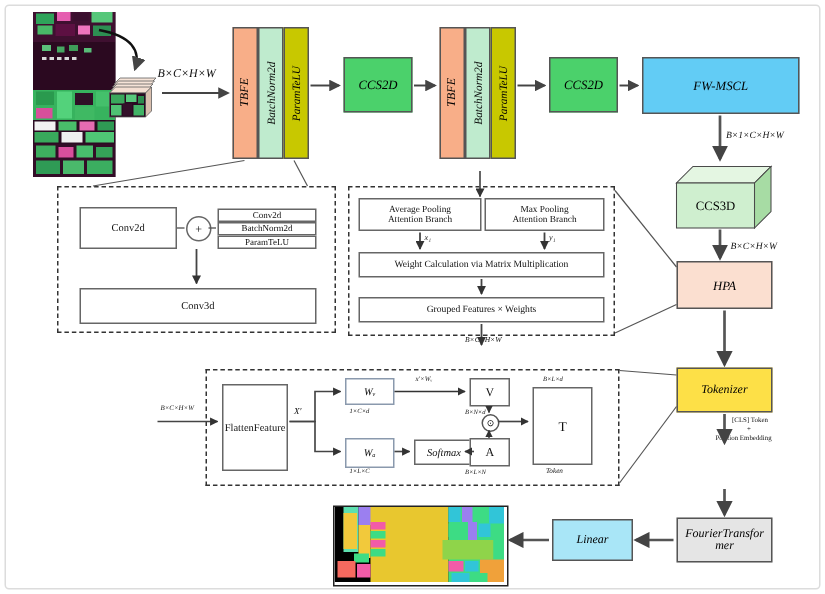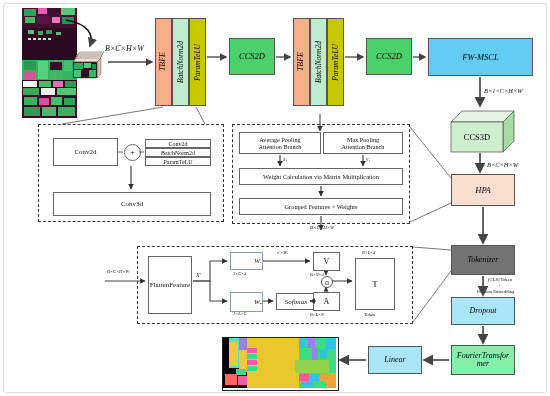--- a/index.html
+++ b/index.html
@@ -6,21 +6,21 @@
   body{font-family:"Liberation Serif", serif;}
   #page{position:relative;width:550px;height:396px;background:#ffffff;overflow:hidden;}
   #frame{position:absolute;left:3px;top:3px;width:544px;height:390px;border:1px solid #dcdcdc;border-radius:3px;box-sizing:border-box;}
 
   .blk{position:absolute;box-sizing:border-box;display:flex;align-items:center;justify-content:center;text-align:center;line-height:1.05;font-style:italic;}
   .bordered{border:1px solid #555;}
   .lbl{position:absolute;color:#111;font-style:italic;white-space:nowrap;}
   .vtext{writing-mode:vertical-rl;transform:rotate(180deg);}
   svg.ov{position:absolute;left:0;top:0;width:550px;height:396px;pointer-events:none;overflow:visible;}
   .dash{position:absolute;border:1.4px dashed #333;box-sizing:border-box;}
-  .wbox{position:absolute;box-sizing:border-box;border:1px solid #8a99ad;background:#fff;display:flex;align-items:center;justify-content:flex-end;text-align:center;color:#111;}
+  .wbox{position:absolute;box-sizing:border-box;border:1px solid #8a99ad;background:#fff;display:flex;align-items:center;justify-content:center;text-align:center;color:#111;}
   .wbox2{position:absolute;box-sizing:border-box;border:1px solid #666;background:#fff;display:flex;align-items:center;justify-content:center;text-align:center;color:#111;}
   .tiny{font-size:4.2px;font-style:italic;color:#222;white-space:nowrap;position:absolute;}
   .imgpane{position:absolute;overflow:hidden;}
 </style>
 </head>
 <body>
 
 <div id="page">
   <div id="frame"></div>
 
@@ -131,29 +131,26 @@
     </svg>
     <div style="position:absolute;left:3px;top:14px;width:52px;height:30px;display:flex;align-items:center;justify-content:center;font-size:8.5px;">
       <span>CCS3D</span>
     </div>
   </div>
 
   <div class="blk bordered" style="left:451px;top:174px;width:64px;height:32px;background:#FBDFD0;font-size:8.5px;">
     <span>HPA</span>
   </div>
 
-  <div class="blk bordered" style="left:451px;top:245px;width:64px;height:30px;background:#737373;font-size:8px;">
+  <div class="blk bordered" style="left:451px;top:245px;width:64px;height:30px;background:#fde047;font-size:8px;">
     <span>Tokenizer</span>
   </div>
 
-  <div class="blk bordered" style="left:451px;top:297px;width:64px;height:28px;background:#A9E6F7;font-size:8px;">
-    <span>Dropout</span>
-  </div>
-
-  <div class="blk bordered" style="left:451px;top:345px;width:64px;height:30px;background:#86efac;font-size:8px;padding:0 2px;">
+
+  <div class="blk bordered" style="left:451px;top:345px;width:64px;height:30px;background:#e5e5e5;font-size:8px;padding:0 2px;">
     <span style="word-break:break-all;">FourierTransformer</span>
   </div>
 
   <div class="blk bordered" style="left:368px;top:346px;width:54px;height:28px;background:#A9E6F7;font-size:8px;text-align:right;">
     <span>Linear</span>
   </div>
 
   <div class="imgpane" style="left:222px;top:337px;width:115px;height:52px;border:1px solid #222;">
     <svg width="113" height="50" viewBox="0 0 113 50" preserveAspectRatio="none">
       <rect x="0" y="0" width="113" height="50" fill="#000"></rect>

